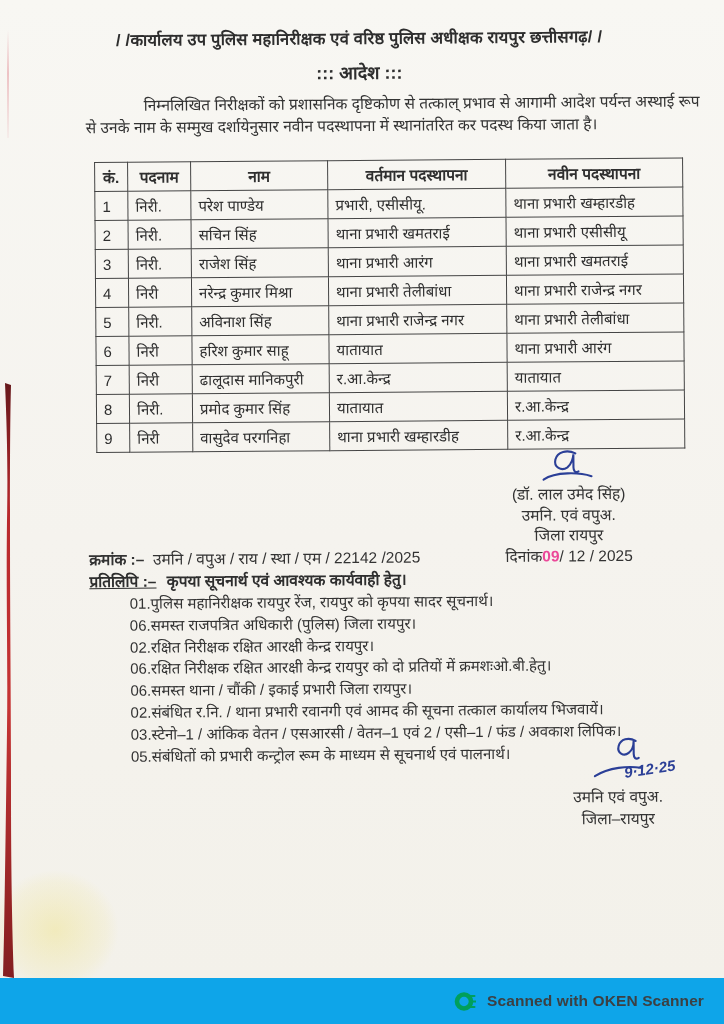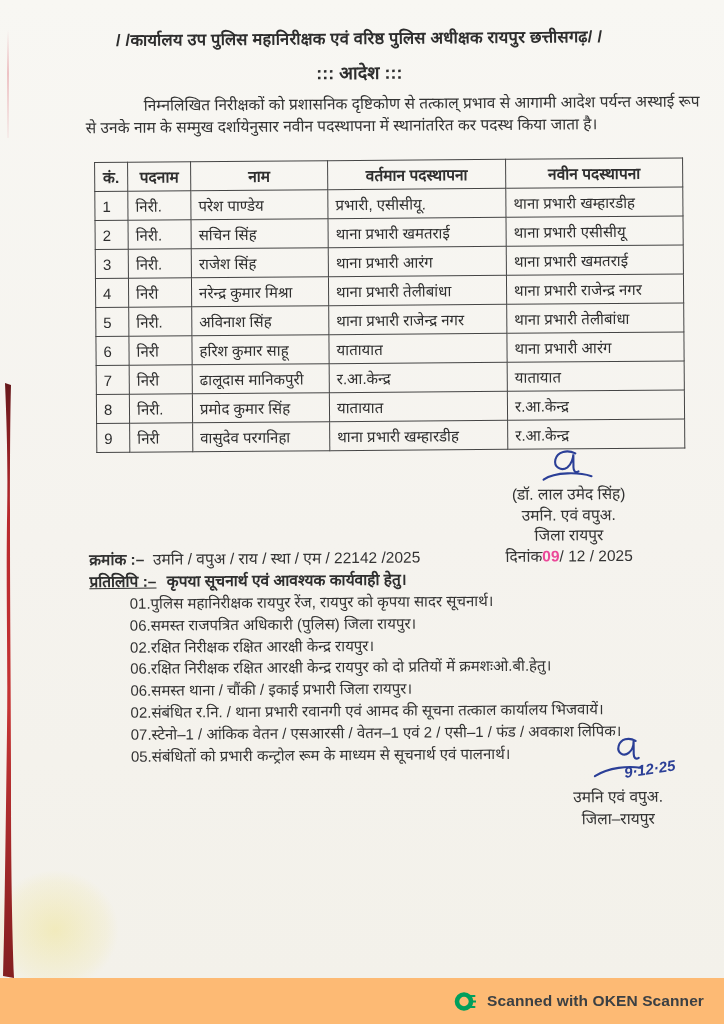--- a/index.html
+++ b/index.html
@@ -74,21 +74,21 @@
   }
   ol.copy-list li { display:flex; line-height:21.8px; white-space:nowrap; }
   ol.copy-list .item-no { width:30px; flex:0 0 30px;text-align:right; }
   .sig-bottom {
     position:absolute; top:736px; left:515px; width:200px;
     text-align:center; font-size:15.5px; line-height:22px; color:#333;
   }
   .sig-bottom .sig-mark2 { display:block; margin:0 auto -4px auto; }
   .footer {
     position:absolute; left:0; bottom:0; width:724px; height:46px;
-    background:#fdba74; display:flex; align-items:center; justify-content:flex-end;
+    background:#0ea5e9; display:flex; align-items:center; justify-content:flex-end;
     gap:11px; padding-right:20px;
   }
   .footer .oken-text { font-size:15.5px; font-weight:bold; color:#3c4043; letter-spacing:0.1px; }
 </style>
 </head>
 <body>
 
 <div class="paper"></div>
 <div class="stain-yellow"></div>
 <div class="pink-line"></div>
@@ -237,21 +237,21 @@
       </li>
       <li>
         <span class="item-no">06.</span>
         <span>समस्त थाना / चौंकी / इकाई प्रभारी जिला रायपुर।</span>
       </li>
       <li>
         <span class="item-no">02.</span>
         <span>संबंधित र.नि. / थाना प्रभारी रवानगी एवं आमद की सूचना तत्काल कार्यालय भिजवायें।</span>
       </li>
       <li>
-        <span class="item-no">07.</span>
+        <span class="item-no">03.</span>
         <span>स्टेनो–1 / आंकिक वेतन / एसआरसी / वेतन–1 एवं 2 / एसी–1 / फंड / अवकाश लिपिक।</span>
       </li>
       <li>
         <span class="item-no">05.</span>
         <span>संबंधितों को प्रभारी कन्ट्रोल रूम के माध्यम से सूचनार्थ एवं पालनार्थ।</span>
       </li>
     </ol>
 
   <div class="sig-bottom">
     <svg class="sig-mark2" width="170" height="56" viewBox="0 0 170 56">

